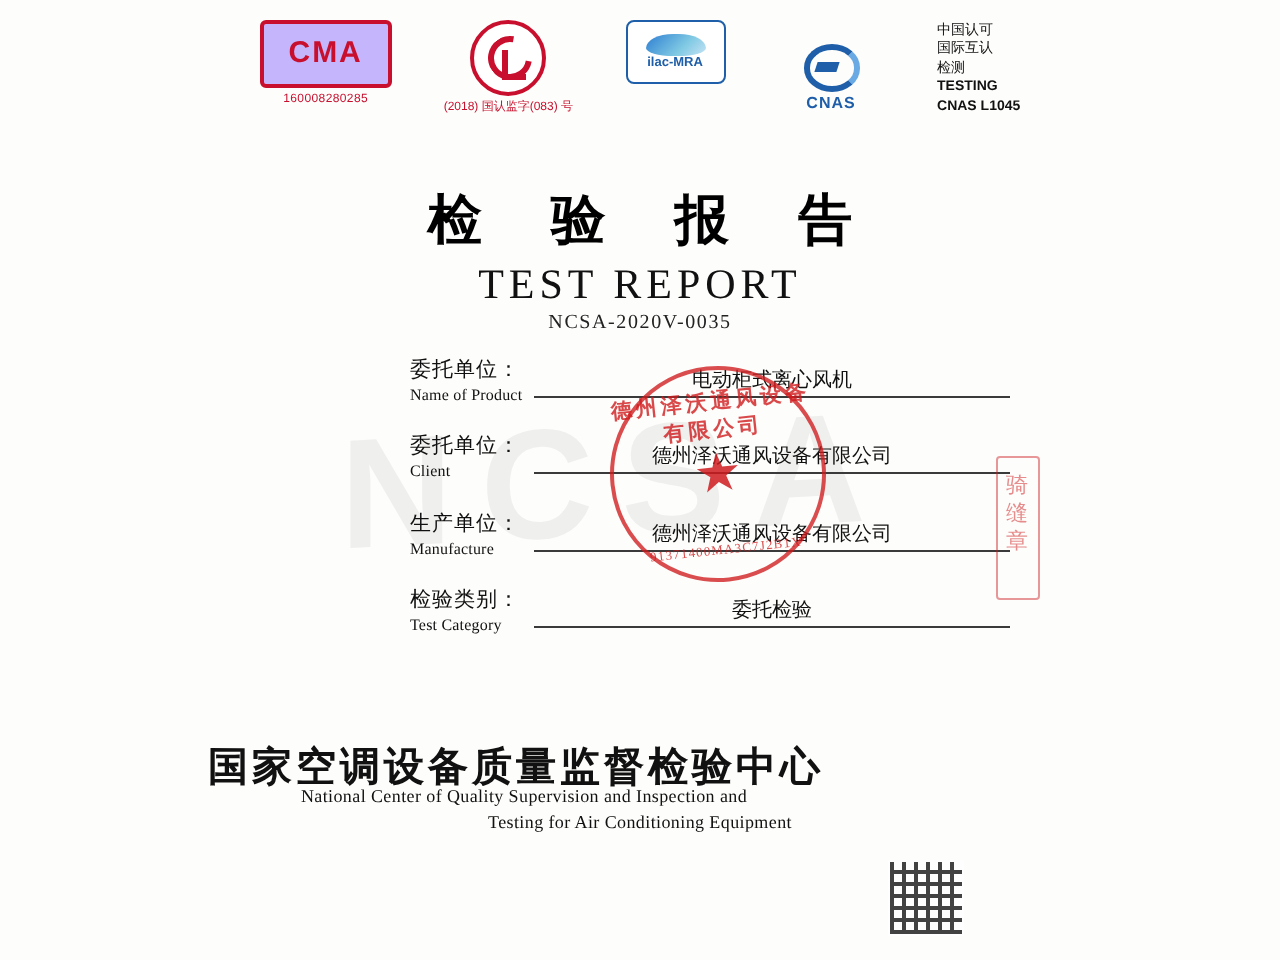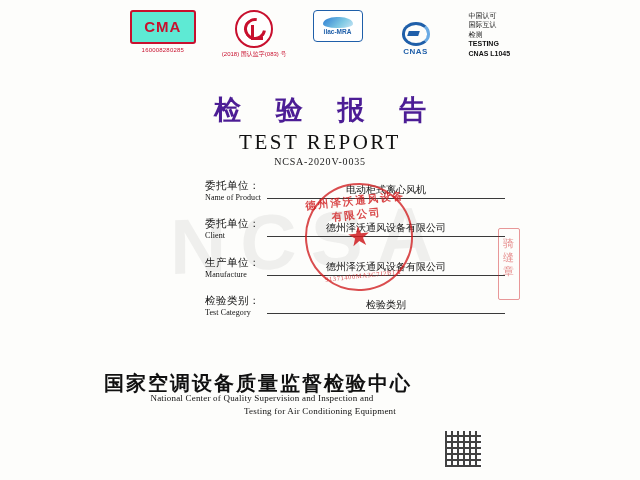--- a/index.html
+++ b/index.html
@@ -45,21 +45,21 @@
   
   .cma-box {
     width: 62px;
     height: 30px;
     border: 2px solid #c8102e;
     border-radius: 3px;
     display: flex;
     align-items: center;
     justify-content: center;
     margin: 0 auto;
-    background: #5eead4;
+    background: #c4b5fd;
   }
   .cma-text {
     color: #c8102e;
     font-weight: bold;
     font-size: 15px;
     letter-spacing: 1px;
     font-family: "Liberation Sans", sans-serif;
   }
   .cma-caption {
     color: #c8102e;
@@ -187,21 +187,21 @@
   
   .title-cn {
     position: absolute;
     top: 92px;
     width: 640px;
     text-align: center;
     font-size: 27px;
     letter-spacing: 14px;
     text-indent: 14px;
     font-weight: bold;
-    color: #4c1d95;
+    color: #000000;
     font-family: "Liberation Serif", serif;
   }
   .title-en {
     position: absolute;
     top: 130px;
     width: 640px;
     text-align: center;
     font-size: 21px;
     letter-spacing: 2.5px;
     color: #111;
@@ -472,21 +472,21 @@
         <span>德州泽沃通风设备有限公司</span>
       </div>
     </div>
 
     <div class="field-row">
       <div class="field-label">
         <div class="label-cn">检验类别：</div>
         <div class="label-en">Test Category</div>
       </div>
       <div class="field-value">
-        <span>检验类别</span>
+        <span>委托检验</span>
       </div>
     </div>
 
   </div>
 
   <div class="seal">
     <div class="seal-inner">
       <div class="seal-arc-top">德州泽沃通风设备有限公司</div>
       <div class="seal-star">★</div>
       <div class="seal-arc-bottom">91371400MA3C7J2B1X</div>

